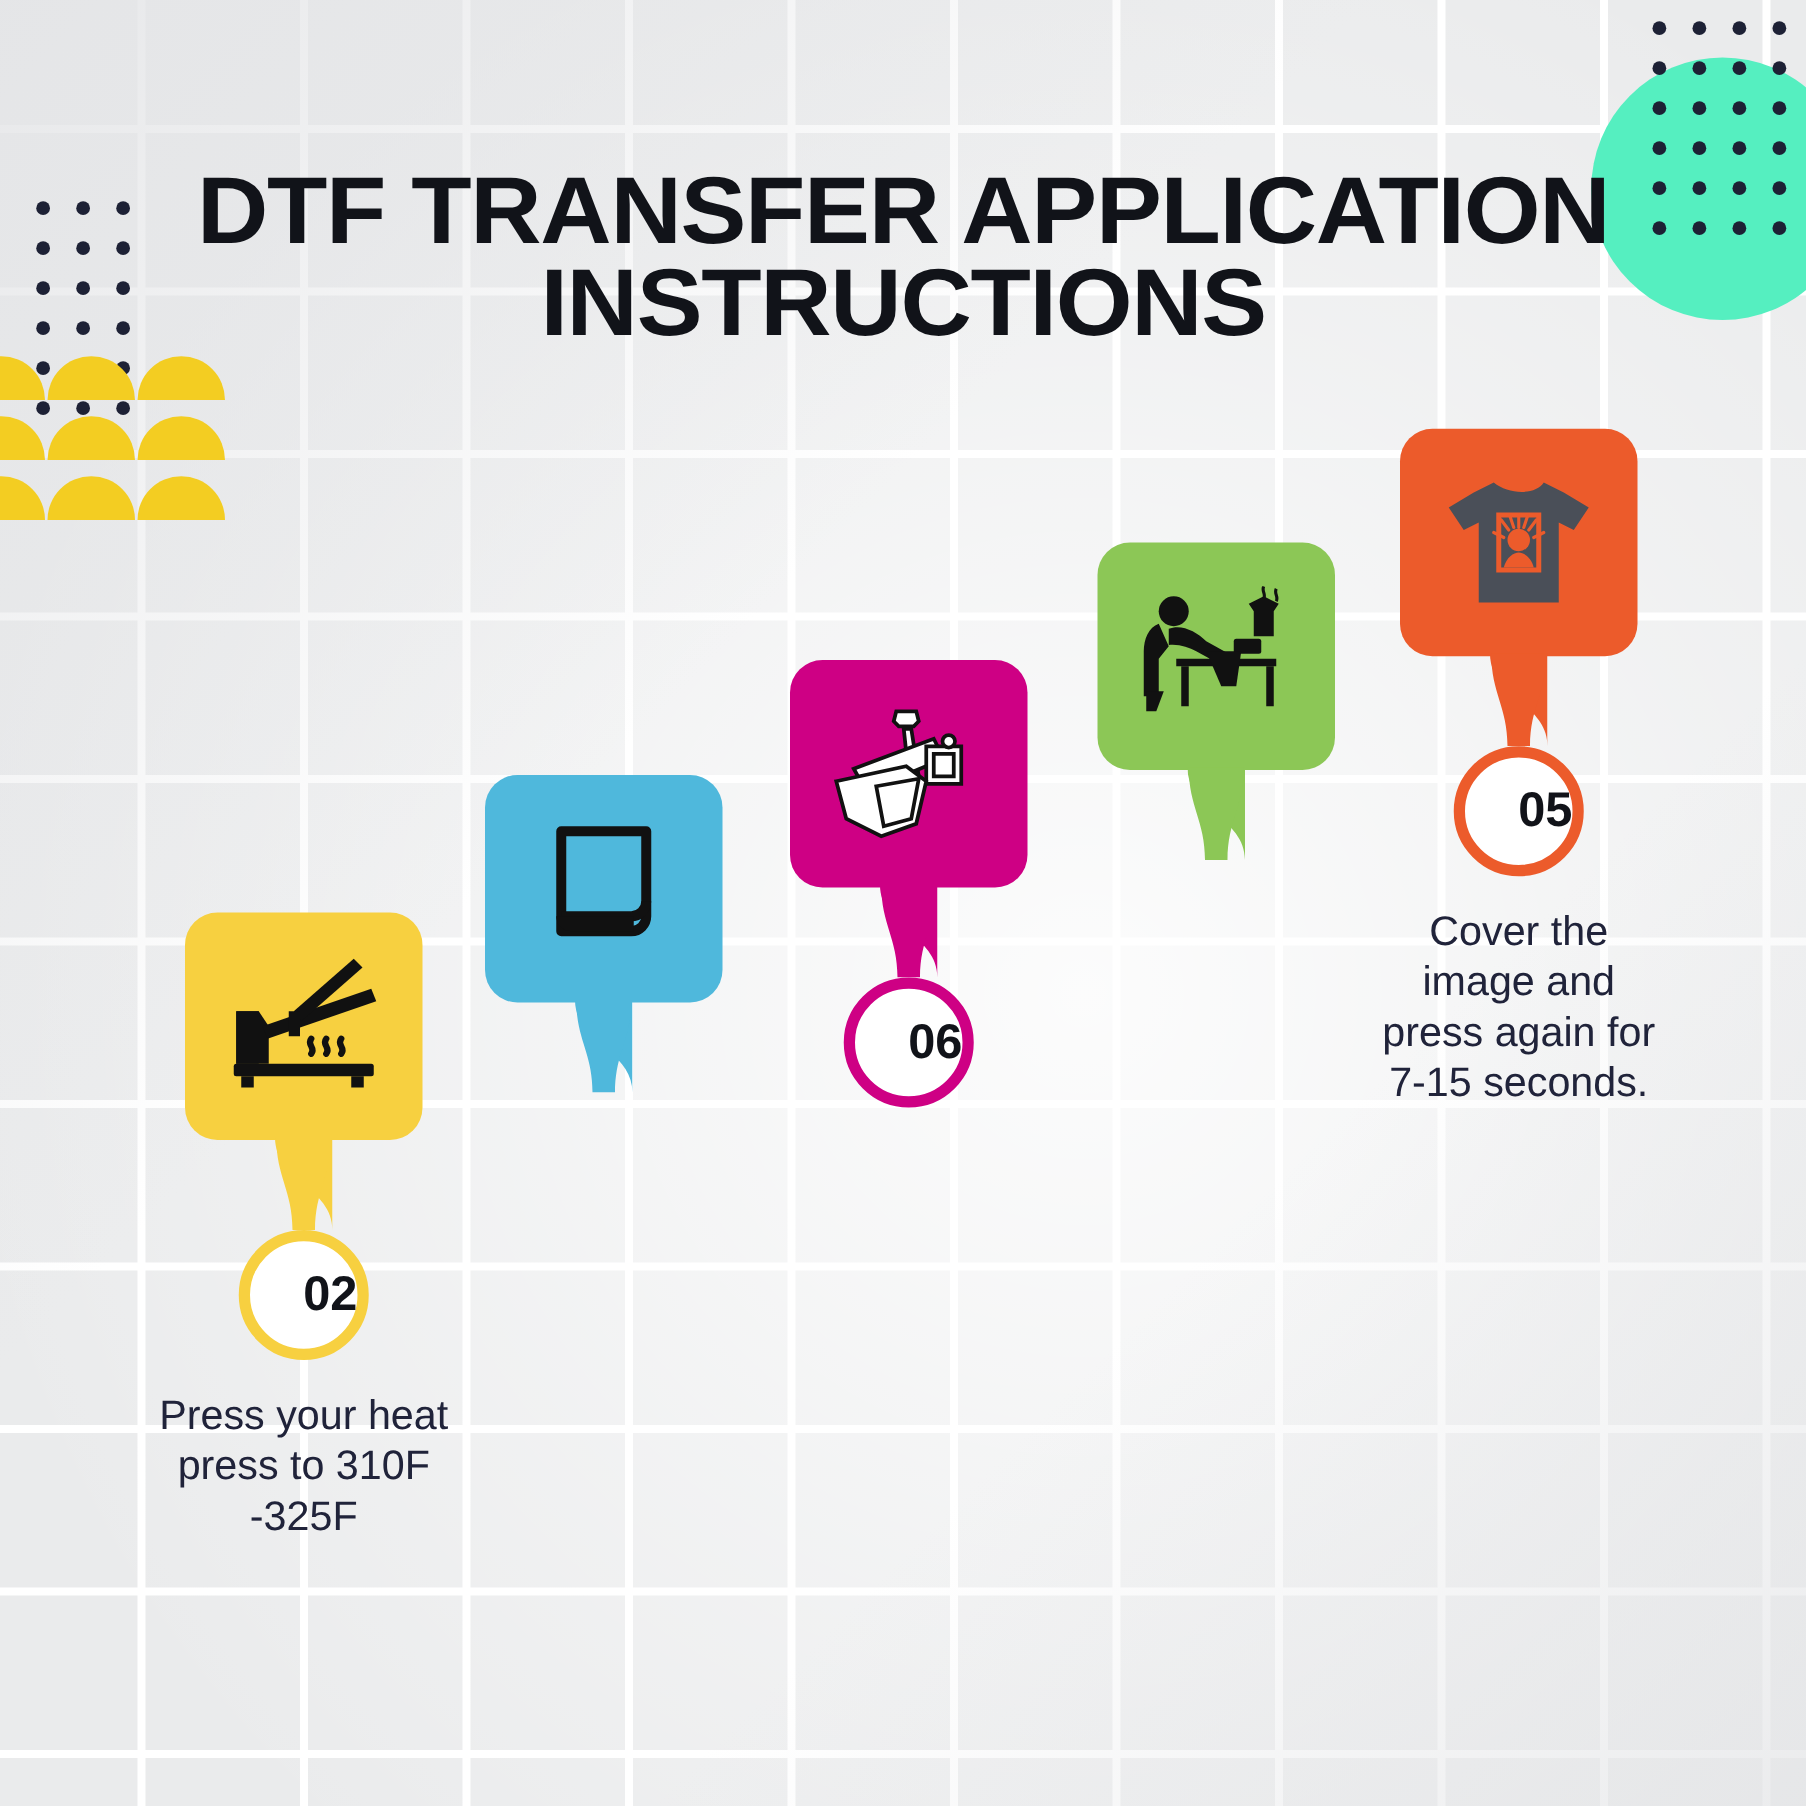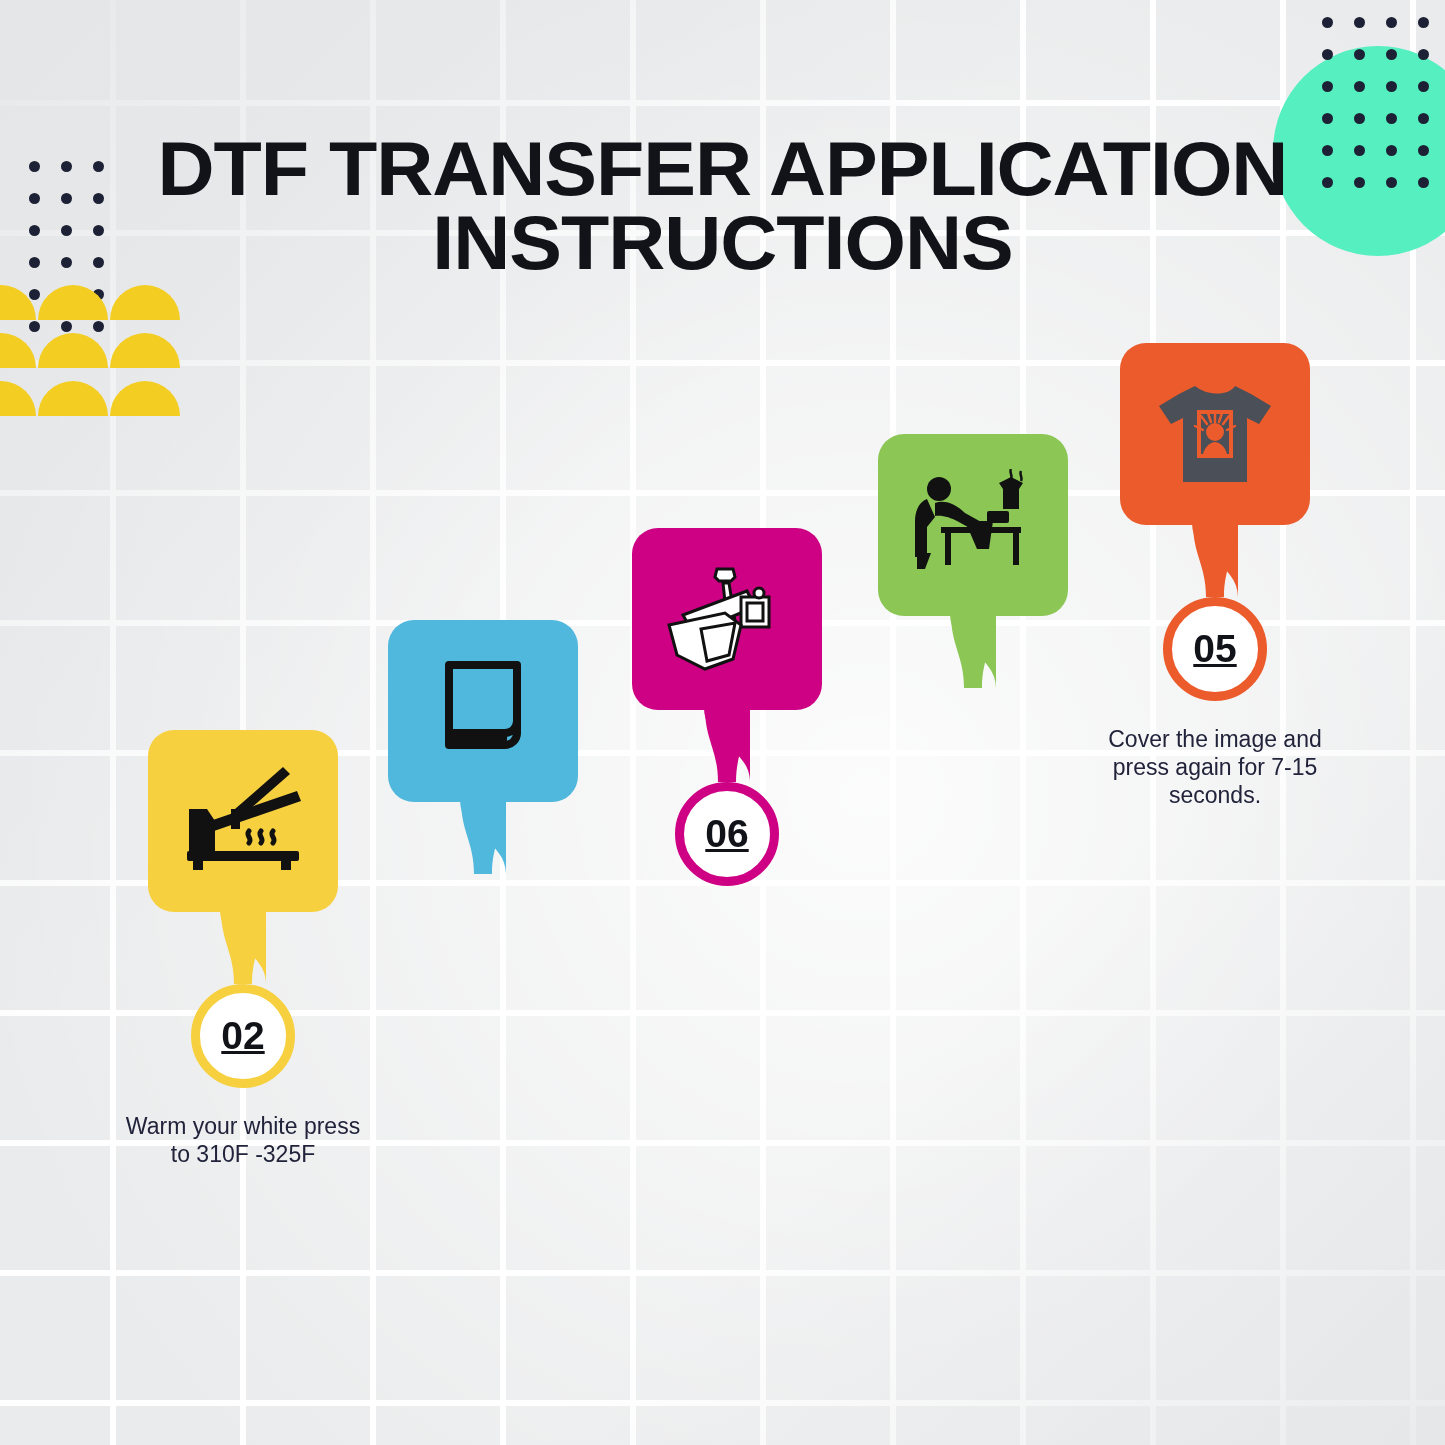--- a/index.html
+++ b/index.html
@@ -98,29 +98,28 @@
   }
 
   .bubble-wrap{
     position:relative; width:190px; margin:0 auto; height:110px;
   }
   .bubble{
     position:absolute; left:50%; top:0; transform:translateX(-50%);
     width:104px; height:104px; border-radius:50%;
     background:#ffffff;
     border:9px solid #000;
-    display:flex; align-items:center; justify-content:center;
+    display:flex; align-items:center; justify-content:flex-end;
     font-weight:bold; font-size:39px; color:#111319;
     letter-spacing:0px;
-    text-decoration:underline;
   }
   .desc{
     margin-top:18px;
     text-align:center;
-    font-size:23px;
+    font-size:33px;
     line-height:1.22;
     color:#20233a;
     font-family:"Liberation Sans", sans-serif;
     padding:0 6px;
     font-weight:400;
   }
 </style>
 </head>
 <body>
 
@@ -213,21 +212,21 @@
         <path d="M0 0 C0 34 46 40 46 74 L46 0 Z" fill="#f7d040"></path>
         <path d="M46 0 C46 34 0 40 0 74 L0 0 Z" fill="#f7d040" opacity="0"></path>
         <path d="M1 0 C1 32 14 42 14 74 L32 74 C32 42 45 32 45 0 Z" fill="#f7d040"></path>
       </svg>
     </div>
     <div class="bubble-wrap">
       <div class="bubble" style="border-color:#f7d040">
         <span>02</span>
       </div>
     </div>
-    <div class="desc">Warm your white press to 310F -325F</div>
+    <div class="desc">Press your heat press to 310F -325F</div>
   </div>
     <div class="step" style="left: 358px; top: 620px;">
     <div class="card" style="background:#4fb8dc">
       <span class="icon"><svg width="128" height="112" viewBox="0 0 128 112" xmlns="http://www.w3.org/2000/svg">
         <g fill="none" stroke="#111" stroke-width="8" stroke-linejoin="round">
           <path d="M30 10 H98 V78 a12 12 0 0 1 -12 12 H30 Z"></path>
           <path d="M30 78 H86 a12 12 0 0 0 12 -12"></path>
         </g>
         <path d="M26 78 H88 v12 H38 a12 12 0 0 1 -12 -12Z" fill="#111"></path>
         </svg></span>

